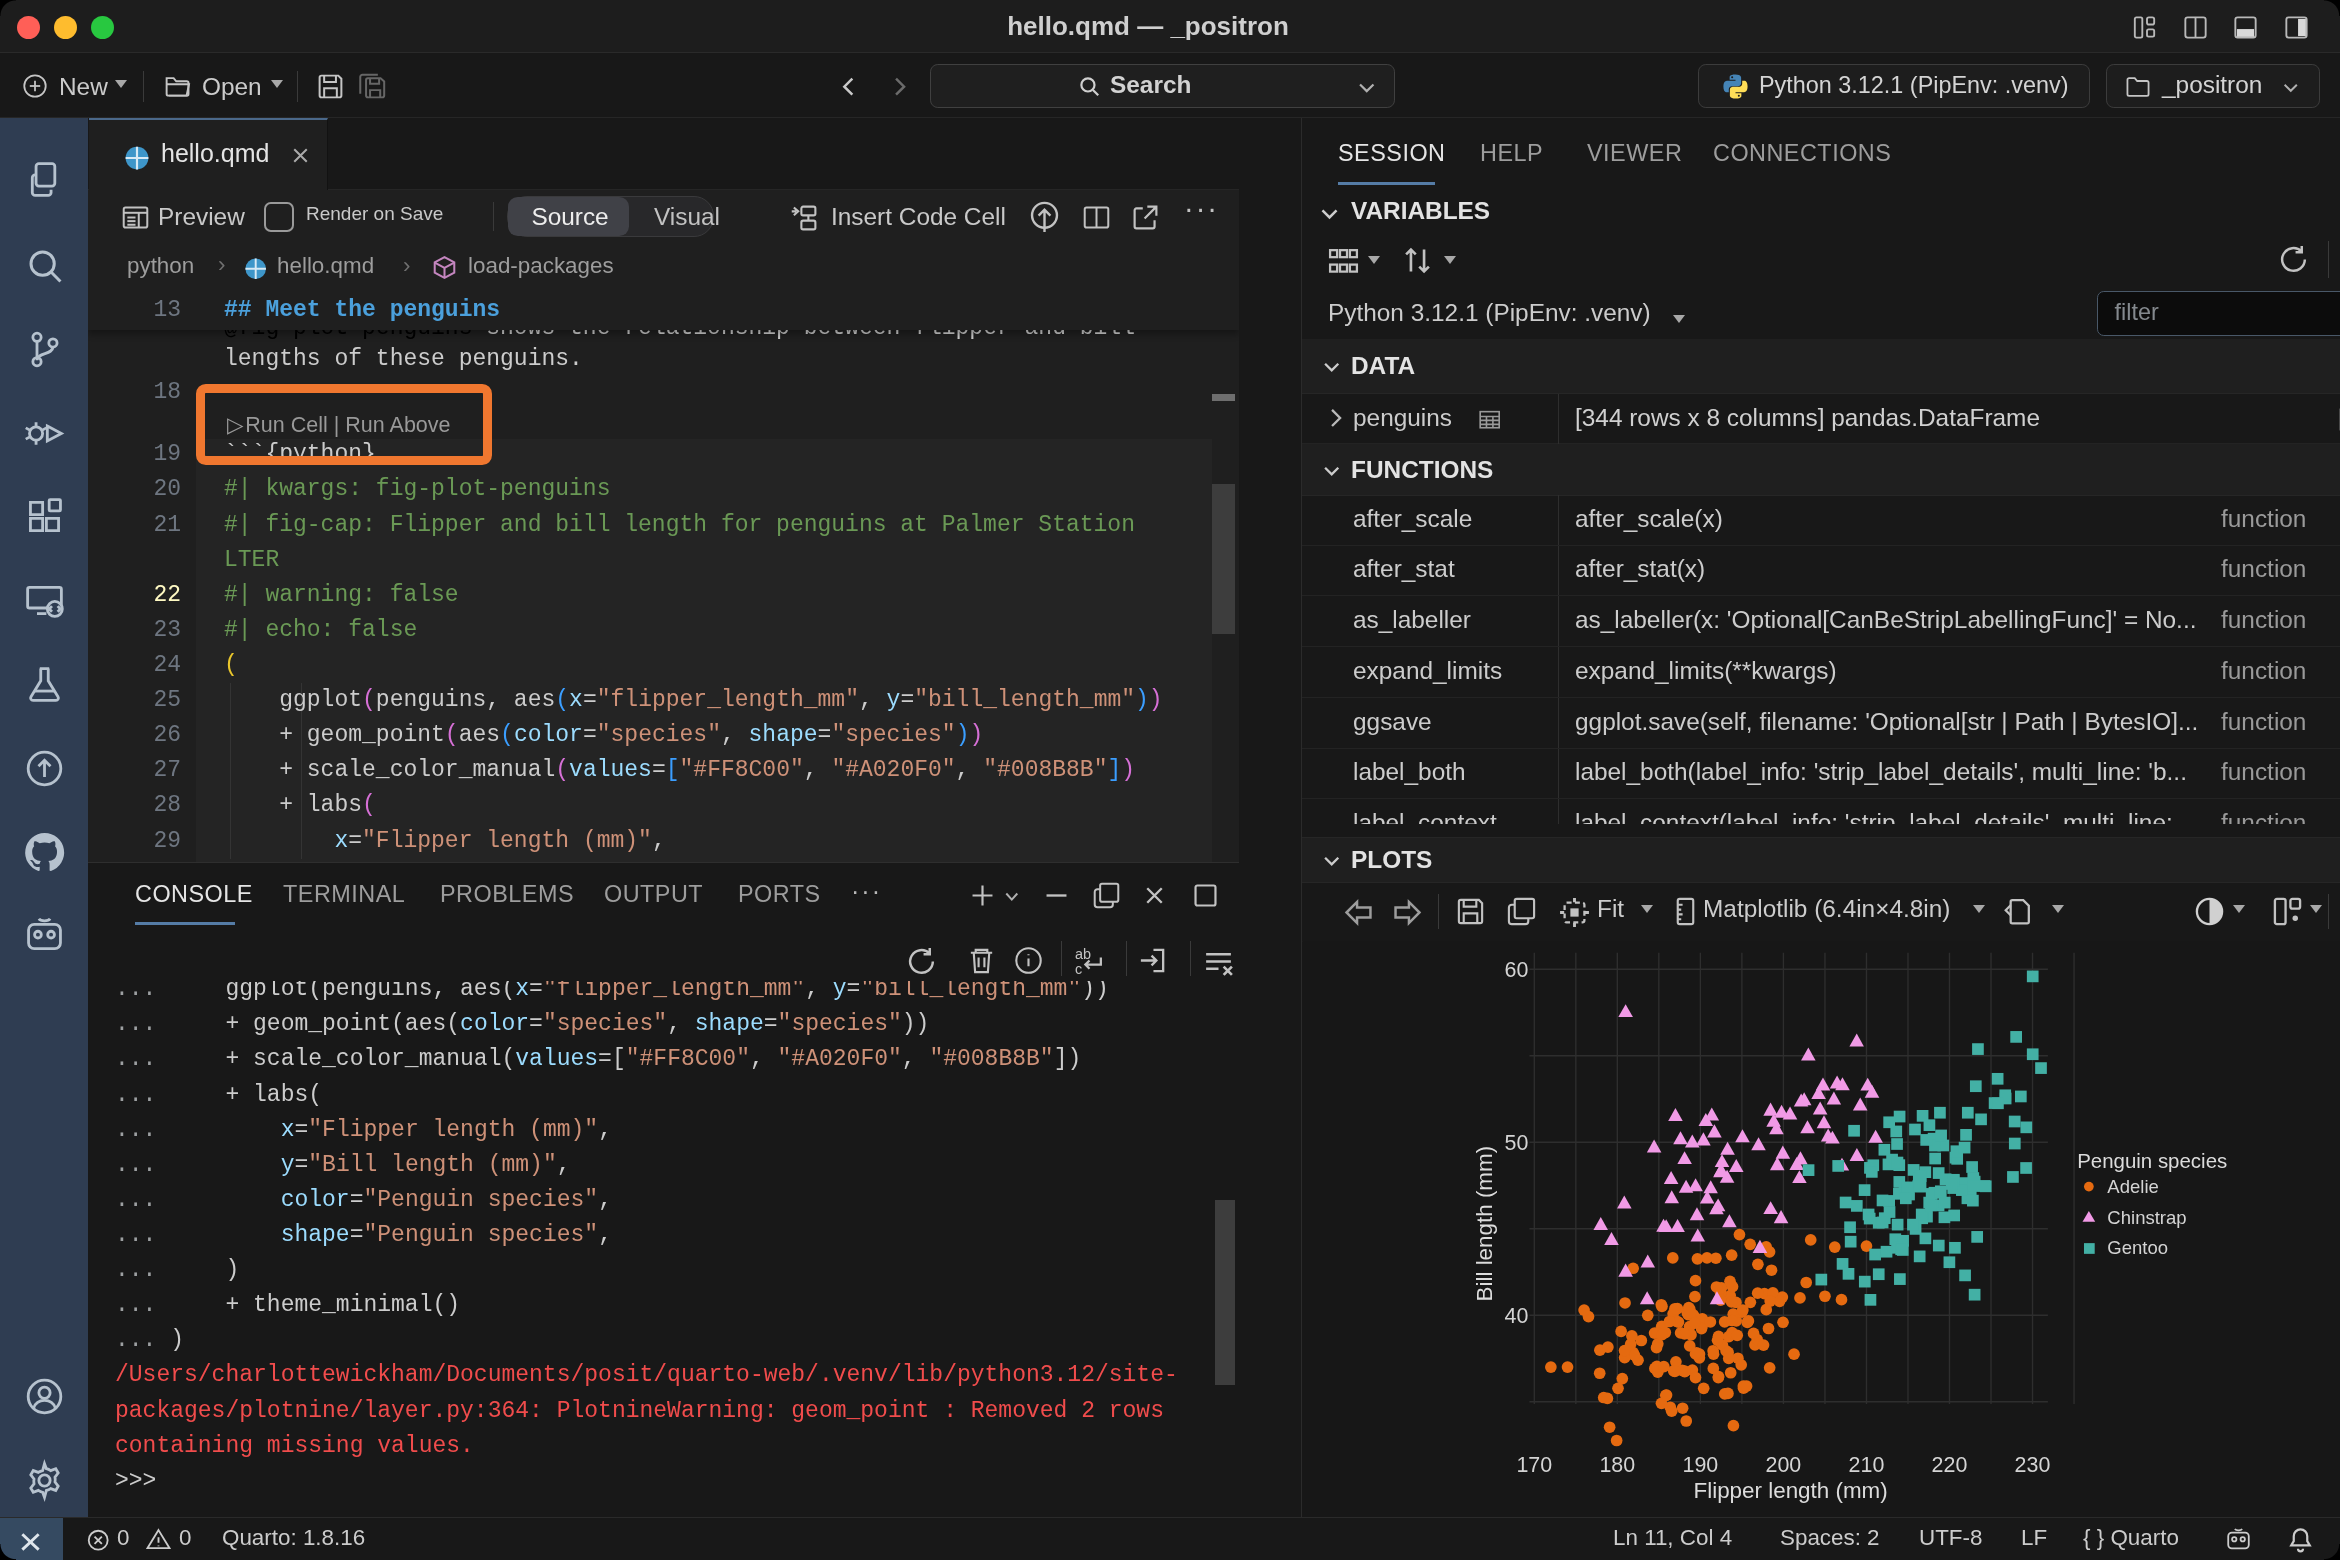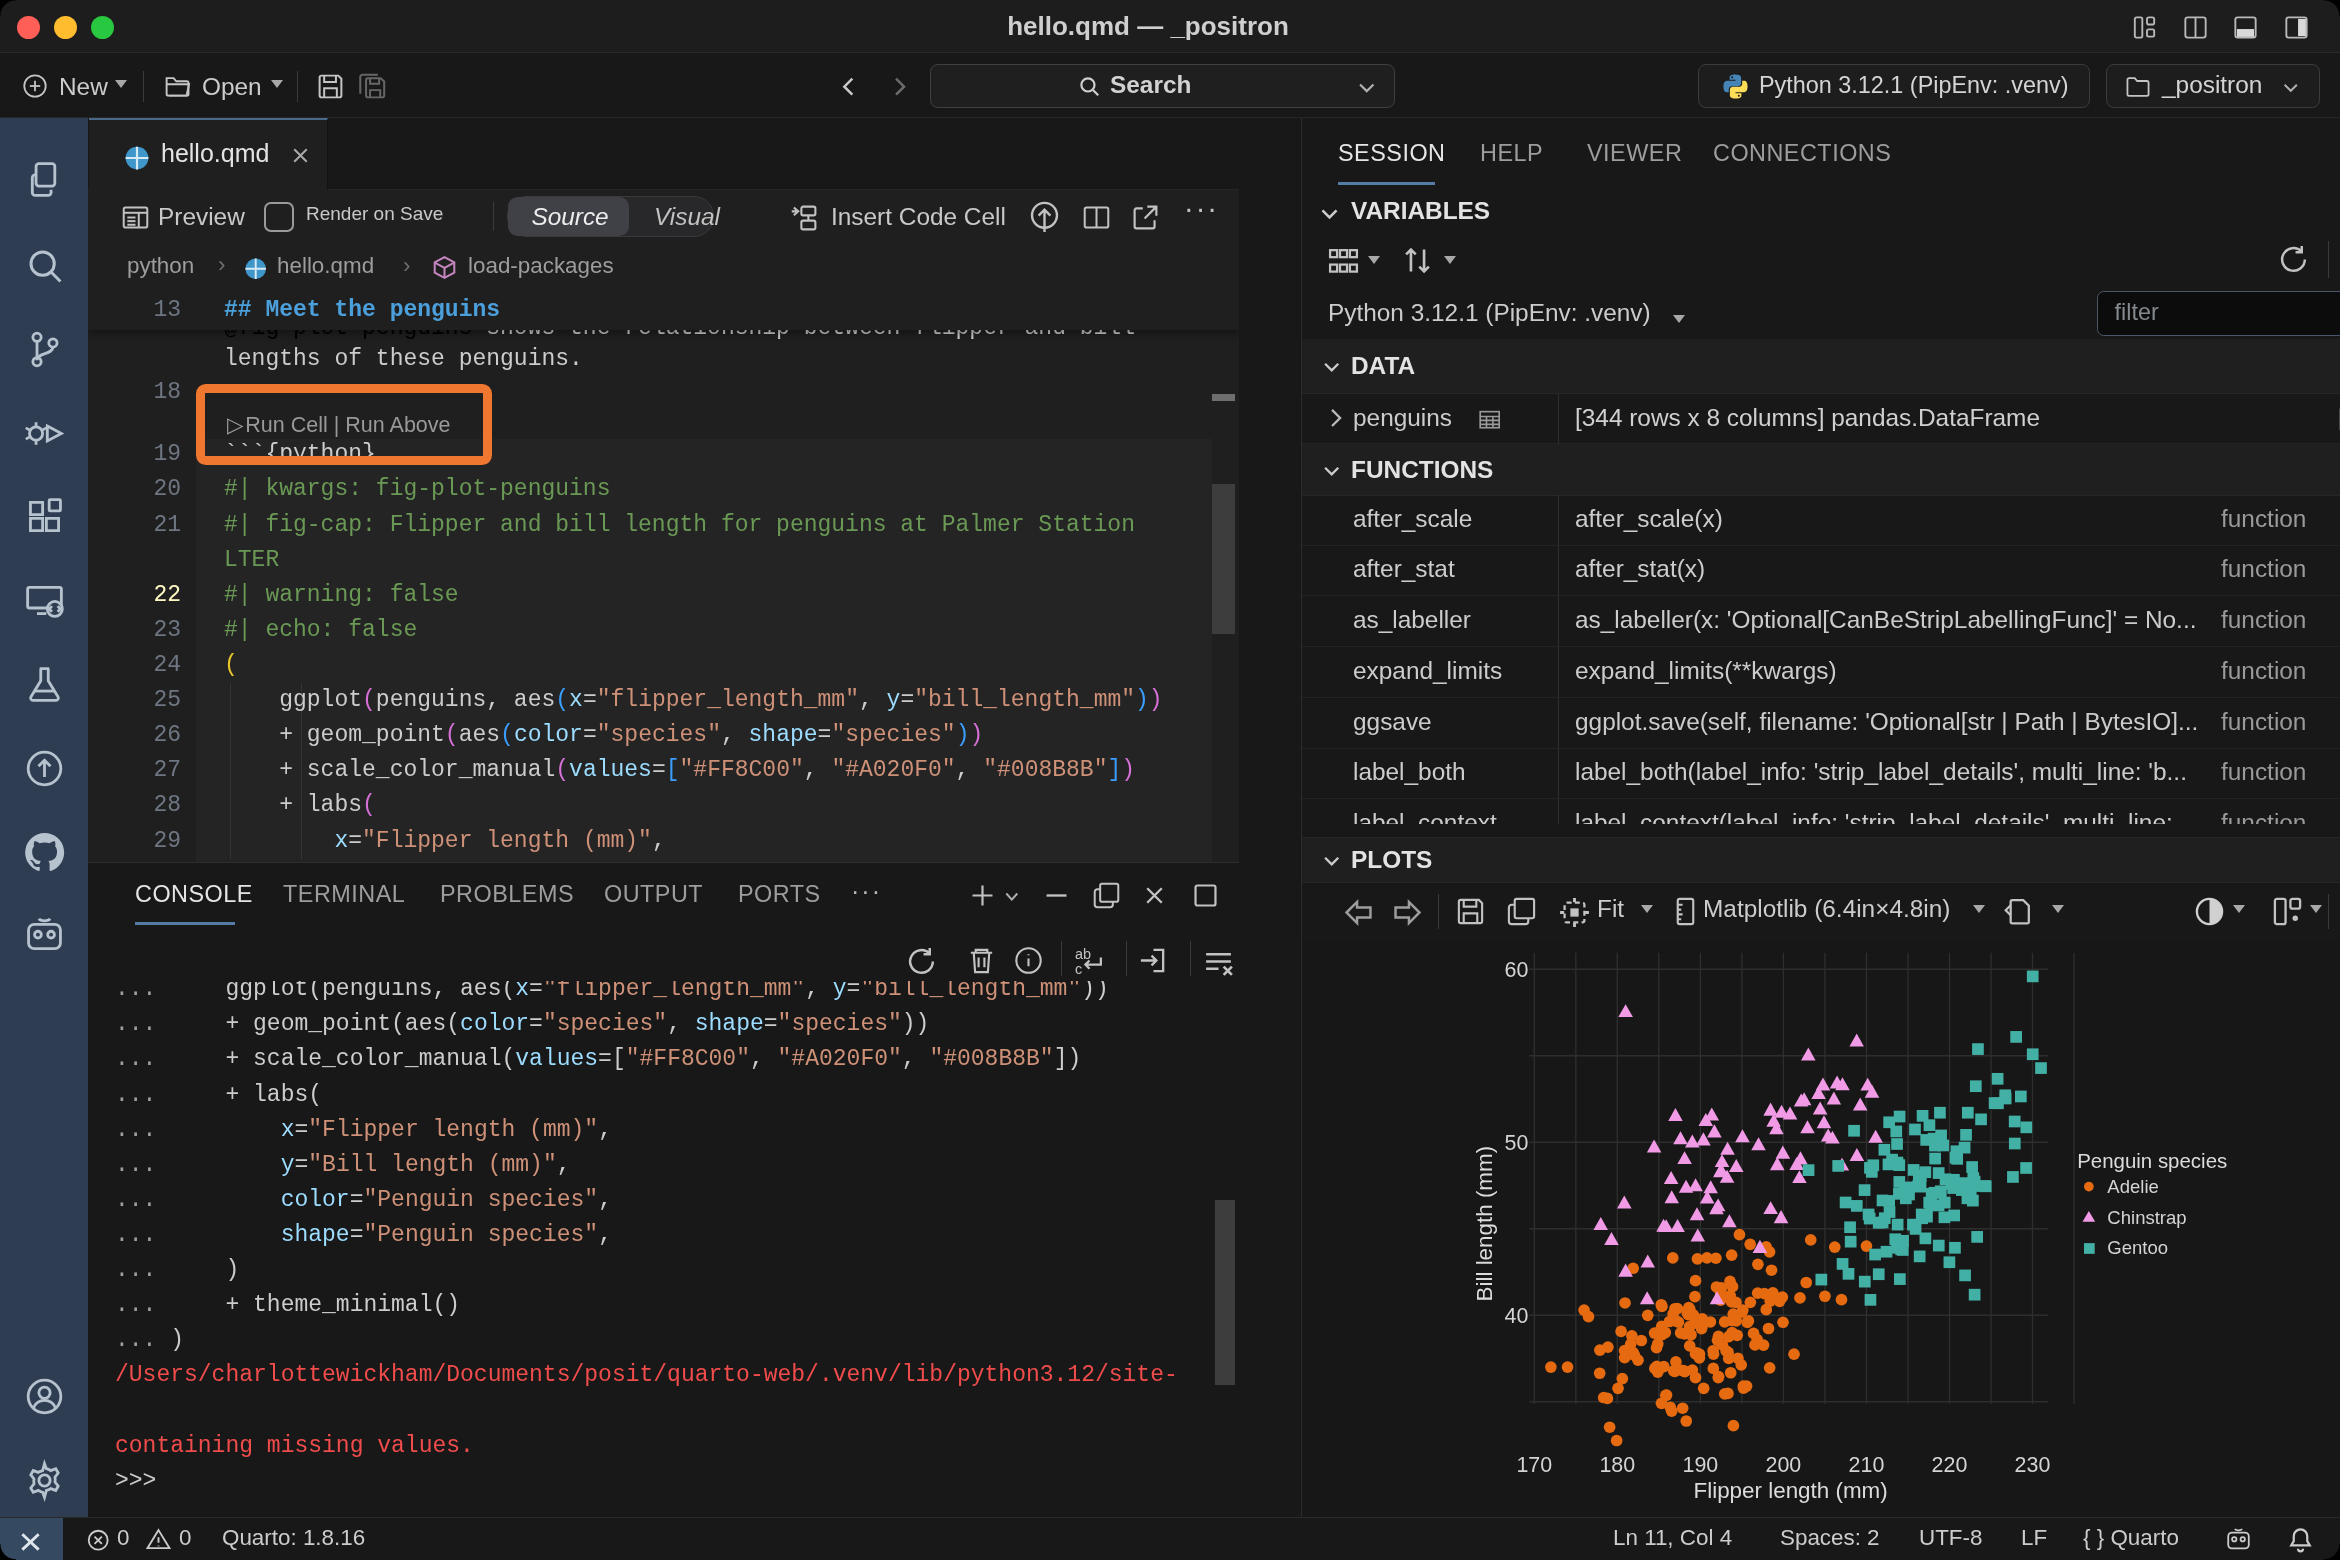--- a/index.html
+++ b/index.html
@@ -214,21 +214,21 @@
       <line x1="1.5" y1="5.4" x2="14.5" y2="5.4"></line>
       <line x1="9.8" y1="5.4" x2="9.8" y2="13.5"></line>
       <line x1="3.5" y1="8" x2="8" y2="8"></line>
       <line x1="3.5" y1="10" x2="8" y2="10"></line>
       <line x1="3.5" y1="12" x2="8" y2="12"></line>
     </svg>
   <div class="abs" style="left:70px;top:12.7px;font-size:24.4px;color:#c9c9c9;">Preview</div>
   <div class="abs" style="left:176px;top:11.7px;width:30px;height:30px;border:2px solid #9a9a9a;border-radius:6.8px;"></div>
   <div class="abs" style="left:218px;top:12.7px;font-size:19px;color:#c9c9c9;">Render on Save</div>
   <div class="abs" style="left:405px;top:11.7px;width:1px;height:29px;background:#3a3a3a;"></div>
-  <div class="abs" style="left:419px;top:5.9px;width:207px;height:41px;background:#28282a;border:1px solid #3a3a3c;border-radius:20px;font-style:italic;">
+  <div class="abs" style="left:419px;top:5.9px;width:207px;height:41px;background:#28282a;border:1px solid #3a3a3c;border-radius:20px;">
     <div class="abs" style="left:0px;top:0px;width:121px;height:39px;background:#404147;border-radius:9.8px;"></div>
     <div class="abs" style="left:23.4px;top:5.9px;font-size:24.4px;color:#ededed;">Source</div>
     <div class="abs" style="left:146px;top:5.9px;font-size:24.4px;color:#c2c2c2;">Visual</div>
   </div>
   <svg class="abs" style="left:702px;top:13.7px" width="28" height="28" viewBox="0 0 16 16" fill="none" stroke="#c2c2c2" stroke-width="1.2">
       <path d="M1 5 l2.5 0 M2.2 2.8 L4.7 5 2.2 7.2" transform="translate(0,-0.8)"></path>
       <rect x="6.5" y="1.5" width="8" height="5" rx="1"></rect>
       <rect x="6.5" y="9.5" width="8" height="5" rx="1"></rect>
       <line x1="10.5" y1="6.5" x2="10.5" y2="9.5"></line>
     </svg>
@@ -378,20 +378,21 @@
     <div class="row" style="left:27px;top:179px;"><span class="dim">...</span><span class="w">     + scale_color_manual(</span><span class="b">values</span><span class="w">=[</span><span class="s">"#FF8C00"</span><span class="w">, </span><span class="s">"#A020F0"</span><span class="w">, </span><span class="s">"#008B8B"</span><span class="w">])</span></div>
     <div class="row" style="left:27px;top:215px;"><span class="dim">...</span><span class="w">     + labs(</span></div>
     <div class="row" style="left:27px;top:250px;"><span class="dim">...</span><span class="w">         </span><span class="b">x</span><span class="w">=</span><span class="s">"Flipper length (mm)"</span><span class="w">,</span></div>
     <div class="row" style="left:27px;top:285px;"><span class="dim">...</span><span class="w">         </span><span class="b">y</span><span class="w">=</span><span class="s">"Bill length (mm)"</span><span class="w">,</span></div>
     <div class="row" style="left:27px;top:320px;"><span class="dim">...</span><span class="w">         </span><span class="b">color</span><span class="w">=</span><span class="s">"Penguin species"</span><span class="w">,</span></div>
     <div class="row" style="left:27px;top:355px;"><span class="dim">...</span><span class="w">         </span><span class="b">shape</span><span class="w">=</span><span class="s">"Penguin species"</span><span class="w">,</span></div>
     <div class="row" style="left:27px;top:390px;"><span class="dim">...</span><span class="w">     )</span></div>
     <div class="row" style="left:27px;top:425px;"><span class="dim">...</span><span class="w">     + theme_minimal()</span></div>
     <div class="row" style="left:27px;top:460px;"><span class="dim">...</span><span class="w"> )</span></div>
     <div class="row" style="left:27px;top:495px;color:#f14c4c;">/Users/charlottewickham/Documents/posit/quarto-web/.venv/lib/python3.12/site-</div>
+    <div class="row" style="left:27px;top:531px;color:#f14c4c;">packages/plotnine/layer.py:364: PlotnineWarning: geom_point : Removed 2 rows</div>
     <div class="row" style="left:27px;top:566px;color:#f14c4c;">containing missing values.</div>
     <div class="row" style="left:27px;top:601px;"><span class="w">&gt;&gt;&gt;</span></div>
   </div>
   <div class="abs" style="left:1127px;top:337px;width:19.5px;height:185px;background:#3d3d3d;"></div>
 </div>
 
 <div class="abs" style="left:1301px;top:118px;width:1102px;height:1399px;background:#181818;border-left:1px solid #2b2b2b;overflow:hidden;">
 
   <div class="abs" style="left:36px;top:21.5px;font-size:23.4px;letter-spacing:0.5px;color:#e5e5e5;">SESSION</div>
   <div class="abs" style="left:36px;top:64px;width:97px;height:2.9px;background:#557ca6;"></div>

